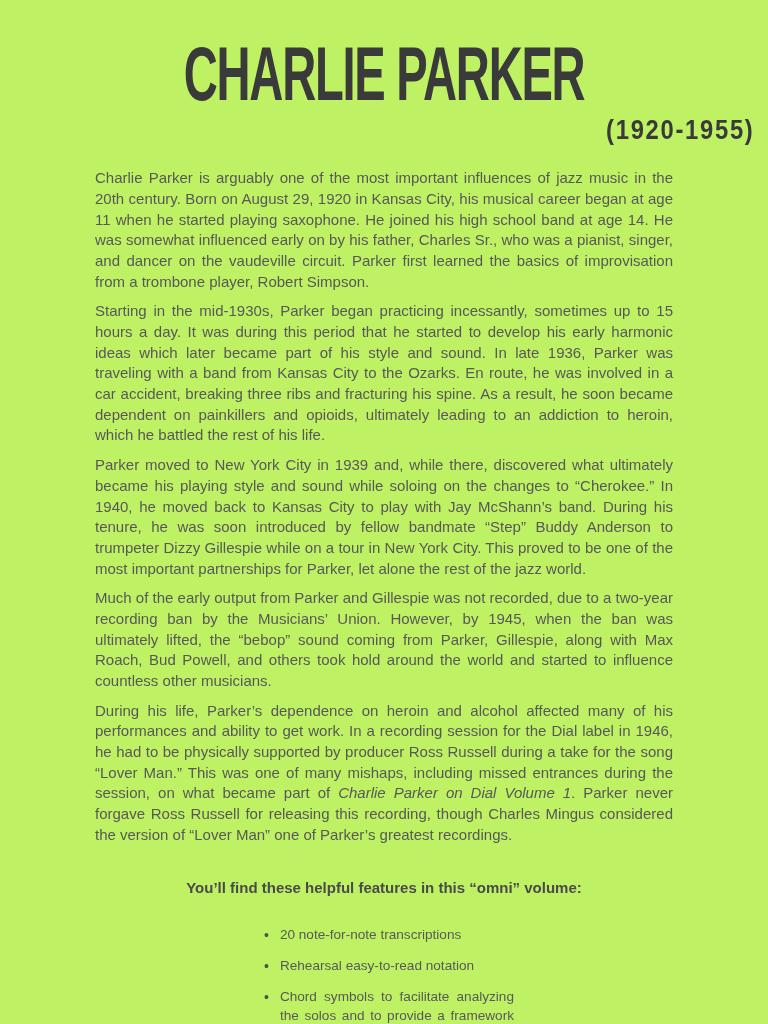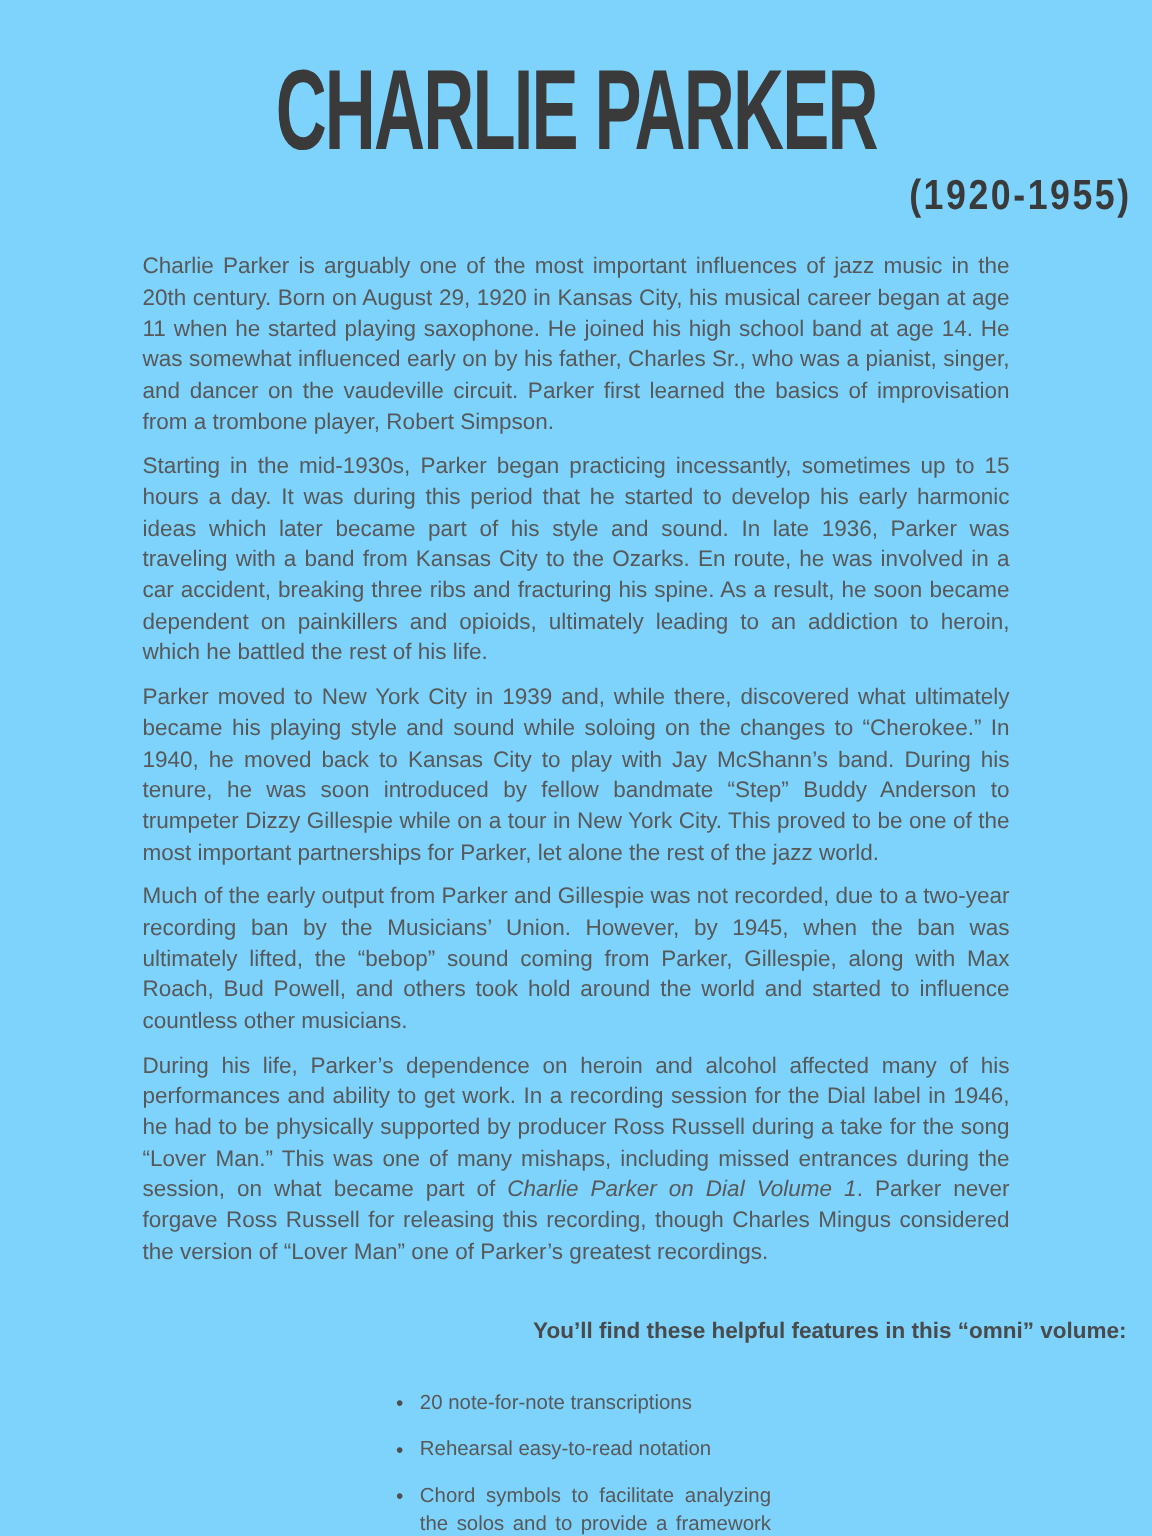--- a/index.html
+++ b/index.html
@@ -1,21 +1,21 @@
 <!DOCTYPE html>
 <html><head>
 <meta charset="utf-8">
 <style>
   html, body { margin: 0; padding: 0; background: #ffffff; }
   .page {
     position: relative;
     width: 768px;
     height: 1024px;
     margin: 0 auto;
-    background: #7dd3fc;
+    background: #bef264;
     font-family: "Liberation Sans", sans-serif;
     color: #585858;
     overflow: hidden;
   }
   header { padding-top: 38px; text-align: center; }
   .title-wrap { margin: 0; line-height: 1; }
   .title {
     display: inline-block;
     font-size: 76px;
     font-weight: 700;
@@ -39,22 +39,22 @@
   }
   .body-text {
     margin: 22px 95px 0 95px;
     font-size: 15px;
     line-height: 1.38;
     text-align: justify;
   }
   .body-text p { margin: 0 0 9px 0; }
   .it { font-style: italic; }
   .features-heading {
-    margin: 33px 17px 0 0;
-    text-align: right;
+    margin: 33px 0 0 0;
+    text-align: center;
     font-size: 15px;
     font-weight: 700;
     color: #4a4a4a;
   }
   .features-list {
     list-style: none;
     margin: 30px 0 0 264px;
     padding: 0;
     width: 250px;
     font-size: 13.6px;

